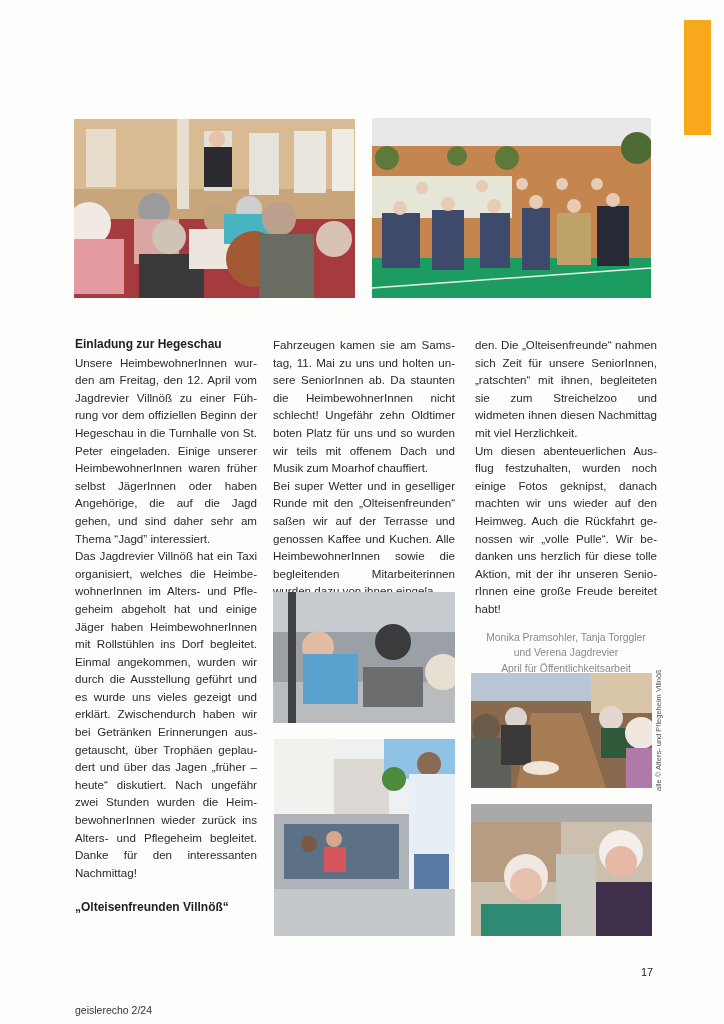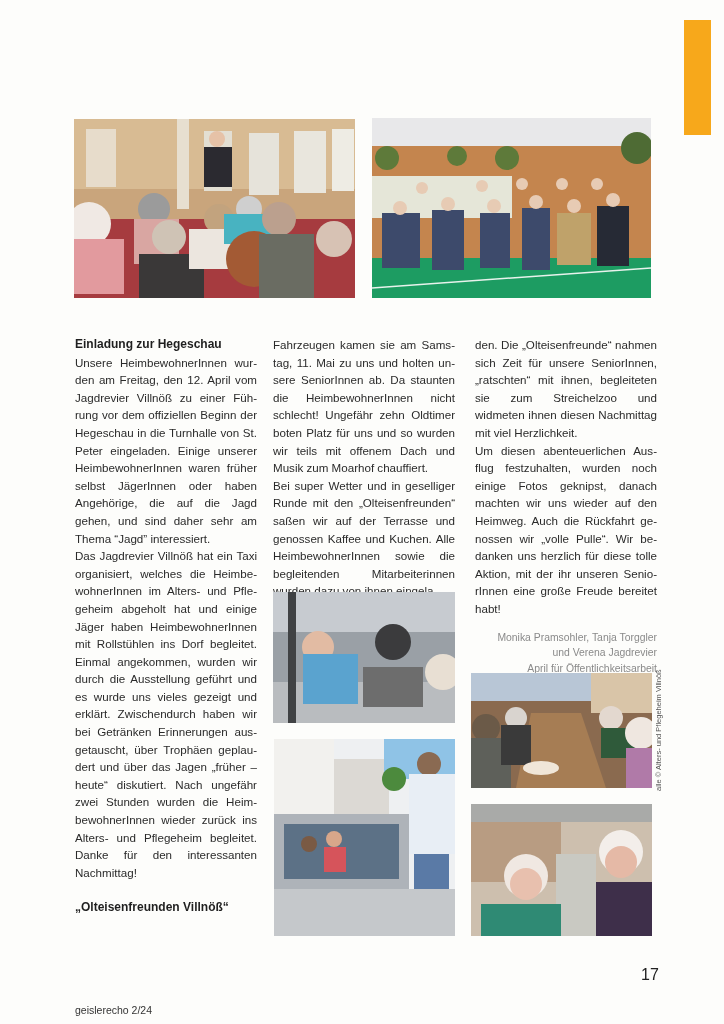--- a/index.html
+++ b/index.html
@@ -8,26 +8,26 @@
   .accent-bar { position:absolute; left:684px; top:20px; width:27px; height:115px; background:#f7a81b; }
   .photo { position:absolute; overflow:hidden; }
   .photo svg { width:100%; height:100%; display:block; }
   .col { position:absolute; font-size:11.6px; line-height:17.6px; text-align:justify; hyphens:manual; }
   .col p { margin:0; }
   .col h3 { margin:0; font-size:12px; line-height:17.6px; font-weight:bold; color:#1f1f1f; }
   .col1 { left:75px; top:336px; width:182px; }
   .col2 { left:273px; top:336px; width:182px; }
   .col3 { left:475px; top:336px; width:182px; }
   .gap { height:17.6px; }
-  .credit { text-align:right; color:#8a8a8a; font-size:10.4px; line-height:15.5px; margin-top:12px; }
+  .credit { text-align:center; color:#8a8a8a; font-size:10.4px; line-height:15.5px; margin-top:12px; }
   .vcredit { position:absolute; left:653px; top:673px; width:12px; height:118px; }
   .vcredit span { position:absolute; left:0; top:118px; transform-origin:0 0; transform:rotate(-90deg);
                   white-space:nowrap; font-size:7.5px; line-height:12px; color:#555; }
   .footer-left { position:absolute; left:75px; top:1004px; font-size:10.5px; color:#333; }
-  .footer-right { position:absolute; left:641px; top:966px; font-size:16px; color:#222; }
+  .footer-right { position:absolute; left:641px; top:966px; font-size:11px; color:#222; }
 </style>
 </head>
 <body>
 
 <div class="accent-bar"></div>
 
 <div class="photo" style="left:74px;top:119px;width:281px;height:179px;">
   <svg viewBox="0 0 281 179" preserveAspectRatio="none">
     <rect width="281" height="179" fill="#c9a57c"></rect>
     <rect x="0" y="0" width="281" height="70" fill="#d8bb93"></rect>

